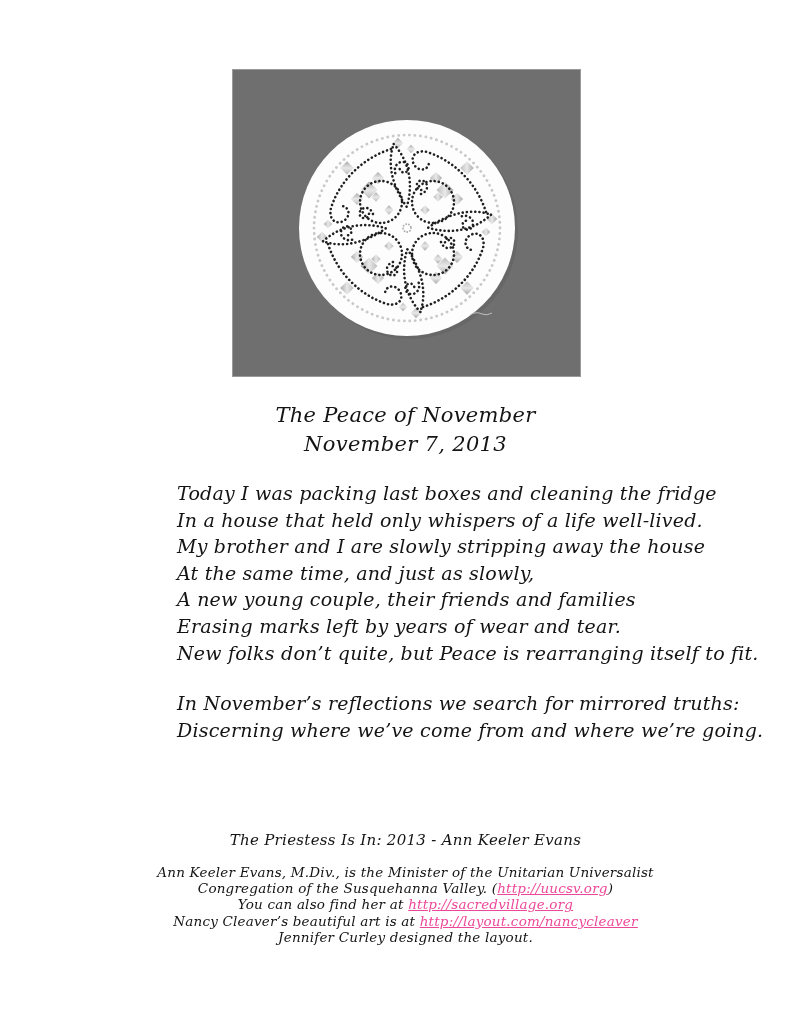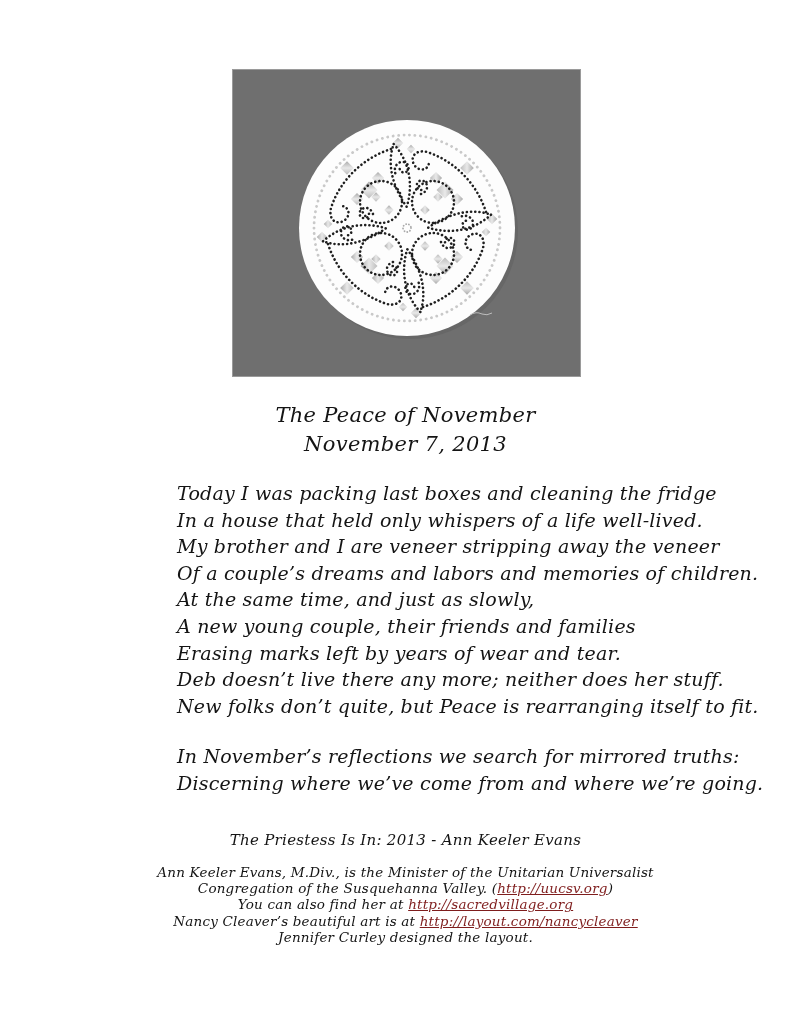--- a/index.html
+++ b/index.html
@@ -20,21 +20,21 @@
   .title-block{top:401px;font-size:21px;line-height:29px;letter-spacing:0.3px;}
   .poem{
     position:absolute;left:177px;top:480px;
     font-size:19px;line-height:26.6px;letter-spacing:0.2px;
     white-space:nowrap;
     font-style:italic;
   }
   .stanza2{margin-top:24px;}
   .attribution{top:831px;font-size:15px;letter-spacing:0.3px;}
   .footer{top:864px;font-size:13.5px;line-height:16.2px;letter-spacing:0.2px;}
-  .footer a{color:#7f1d1d;cursor:pointer;}
+  .footer a{color:#ec4899;cursor:pointer;}
   
   .dotline{fill:none;stroke:#1f1f1f;stroke-width:2.6;stroke-dasharray:0.1 4.1;stroke-linecap:round;}
   .dotline-light{fill:none;stroke:#c9c9c9;stroke-width:2.8;stroke-dasharray:0.1 5.4;stroke-linecap:round;}
   .dotline-center{fill:none;stroke:#a9a9a9;stroke-width:1.8;stroke-dasharray:0.1 2.8;stroke-linecap:round;}
 </style>
 </head>
 <body>
 
 <div class="page">
 
@@ -98,26 +98,24 @@
 
   <div class="centered title-block">
     <div>The Peace of November</div>
     <div>November 7, 2013</div>
   </div>
 
   <div class="poem">
     <div class="stanza1">
       <div>Today I was packing last boxes and cleaning the fridge</div>
       <div>In a house that held only whispers of a life well-lived.</div>
-      <div>My brother and I are veneer stripping away the veneer</div>
-      <div>Of a couple’s dreams and labors and memories of children.</div>
+      <div>My brother and I are slowly stripping away the house</div>
       <div>At the same time, and just as slowly,</div>
       <div>A new young couple, their friends and families</div>
       <div>Erasing marks left by years of wear and tear.</div>
-      <div>Deb doesn’t live there any more; neither does her stuff.</div>
       <div>New folks don’t quite, but Peace is rearranging itself to fit.</div>
     </div>
     <div class="stanza2">
       <div>In November’s reflections we search for mirrored truths:</div>
       <div>Discerning where we’ve come from and where we’re going.</div>
     </div>
   </div>
 
   <div class="centered attribution">The Priestess Is In: 2013 - Ann Keeler Evans</div>
 

